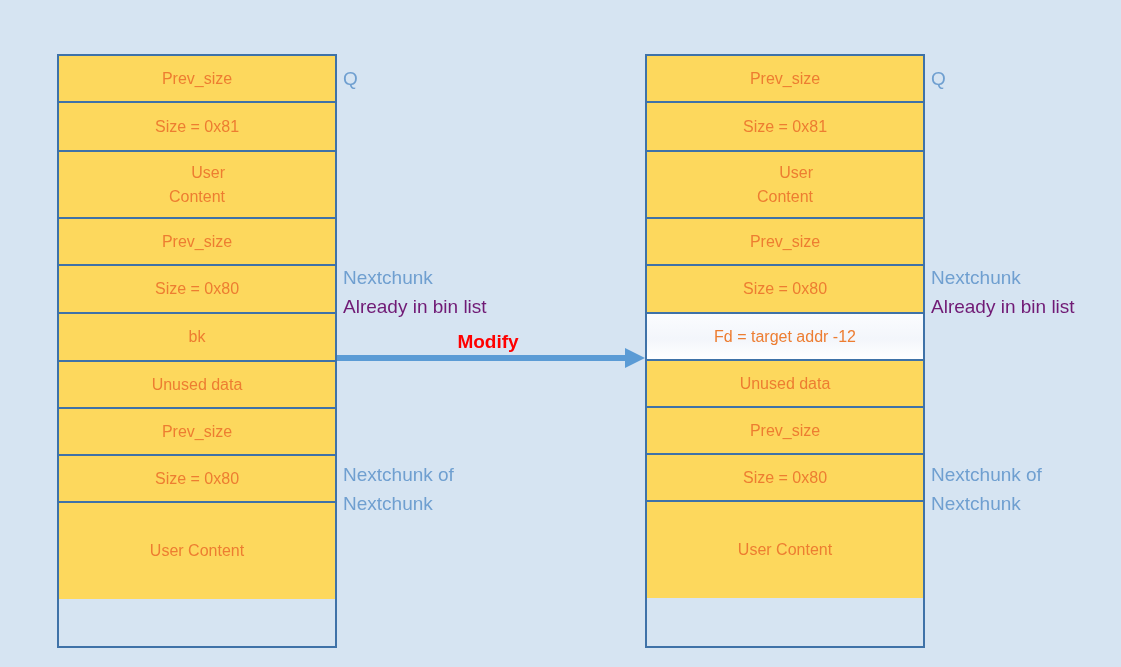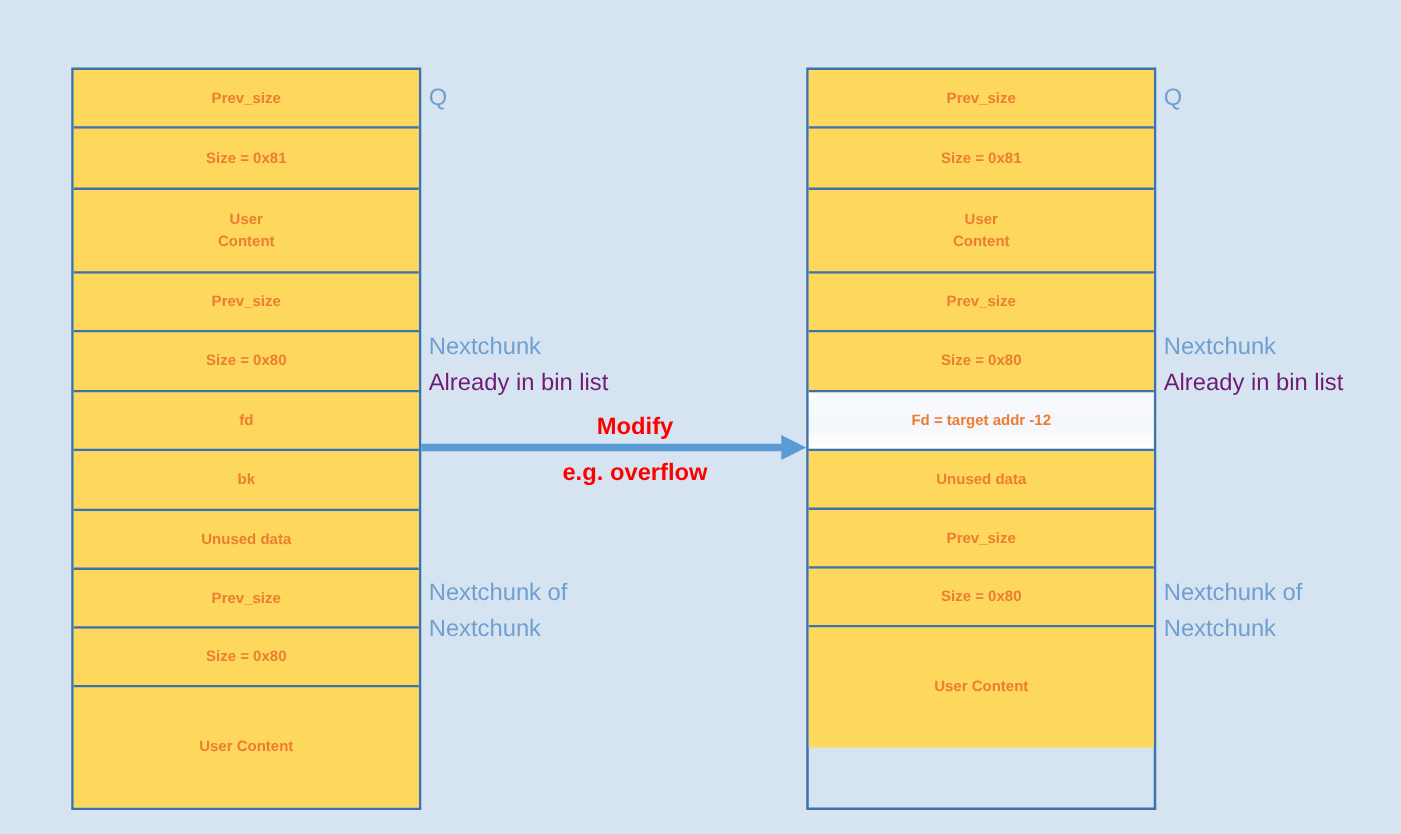--- a/index.html
+++ b/index.html
@@ -30,24 +30,24 @@
   .chunk.left  { left: 57px;  top: 54px; width: 280px; height: 594px; }
   .chunk.right { left: 645px; top: 54px; width: 280px; height: 594px; }
 
   .row {
     box-sizing: border-box;
     background: #fdd85d;
     border-bottom: 2px solid #3f72a8;
     display: flex;
     align-items: center;
     justify-content: center;
-    text-align: center;
+    text-align: right;
     color: #ed7d31;
-    font-size: 12px;
-    font-weight: bold;
+    font-size: 16px;
+    font-weight: normal;
     line-height: 1.45;
     white-space: pre-line;
   }
   .row:last-child { border-bottom: none; }
 
   
   .row.modified {
     background: linear-gradient(180deg, #fbfcfe 0%, #f3f6fb 55%, #ffffff 100%);
   }
 
@@ -87,57 +87,55 @@
     border-bottom: 10px solid transparent;
     border-left: 20px solid #5b9bd5;
   }
   .arrow-label {
     position: absolute;
     color: #ff0000;
     font-weight: bold;
     font-size: 19px;
     text-align: center;
     width: 300px;
-    left: 358px;
+    left: 338px;
   }
   .arrow-label.top    { top: 331px; }
   .arrow-label.bottom { top: 368px; }
 </style>
 </head>
 <body>
 
 <div class="canvas">
 
   <div class="chunk left" id="left-chunk">
       <div class="row" style="height: 47px; flex: 0 0 47px;">Prev_size</div>
       <div class="row" style="height: 49px; flex: 0 0 49px;">Size = 0x81</div>
       <div class="row" style="height: 67px; flex: 0 0 67px;">User
 Content</div>
       <div class="row" style="height: 47px; flex: 0 0 47px;">Prev_size</div>
       <div class="row" style="height: 48px; flex: 0 0 48px;">Size = 0x80</div>
-      <div class="row" style="height: 47px; flex: 0 0 47px;">fd</div>
       <div class="row" style="height: 48px; flex: 0 0 48px;">bk</div>
       <div class="row" style="height: 47px; flex: 0 0 47px;">Unused data</div>
       <div class="row" style="height: 47px; flex: 0 0 47px;">Prev_size</div>
       <div class="row" style="height: 47px; flex: 0 0 47px;">Size = 0x80</div>
       <div class="row" style="height: 96px; flex: 0 0 96px;">User Content</div>
     </div>
 
   <div class="anno blue" style="left:343px; top:65px;">Q</div>
   <div class="anno blue" style="left:343px; top:264px;">Nextchunk</div>
   <div class="anno green" style="left:343px; top:293px;">Already in bin list</div>
   <div class="anno blue" style="left:343px; top:461px;">Nextchunk of
 Nextchunk</div>
 
   <div class="arrow-wrap">
     <div class="arrow-line"></div>
     <div class="arrow-head"></div>
   </div>
   <div class="arrow-label top">Modify</div>
-  <div class="arrow-label bottom">e.g. overflow</div>
 
   <div class="chunk right" id="right-chunk">
       <div class="row" style="height: 47px; flex: 0 0 47px;">Prev_size</div>
       <div class="row" style="height: 49px; flex: 0 0 49px;">Size = 0x81</div>
       <div class="row" style="height: 67px; flex: 0 0 67px;">User
 Content</div>
       <div class="row" style="height: 47px; flex: 0 0 47px;">Prev_size</div>
       <div class="row" style="height: 48px; flex: 0 0 48px;">Size = 0x80</div>
       <div class="row modified" style="height: 47px; flex: 0 0 47px;">Fd = target addr -12</div>
       <div class="row" style="height: 47px; flex: 0 0 47px;">Unused data</div>

